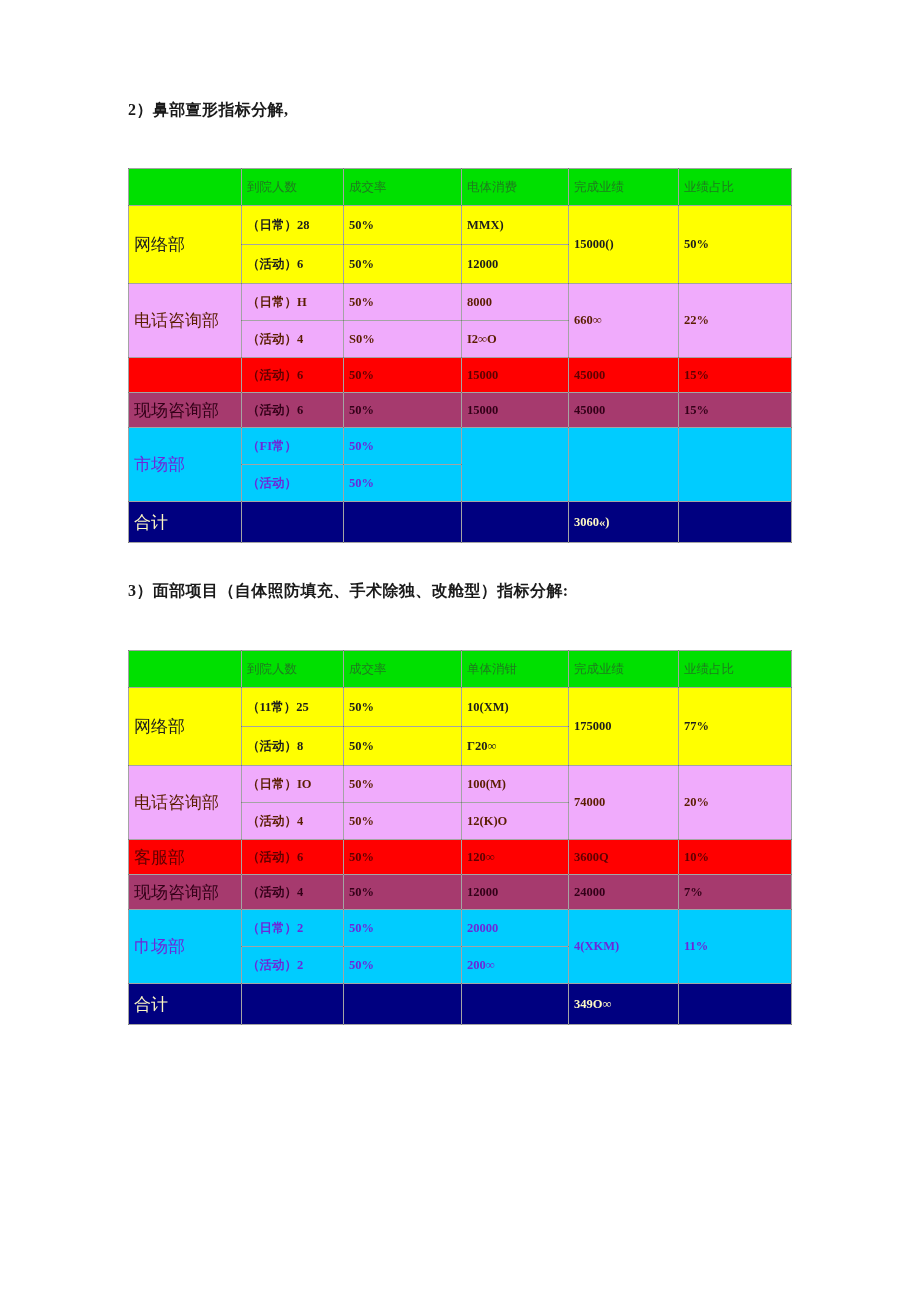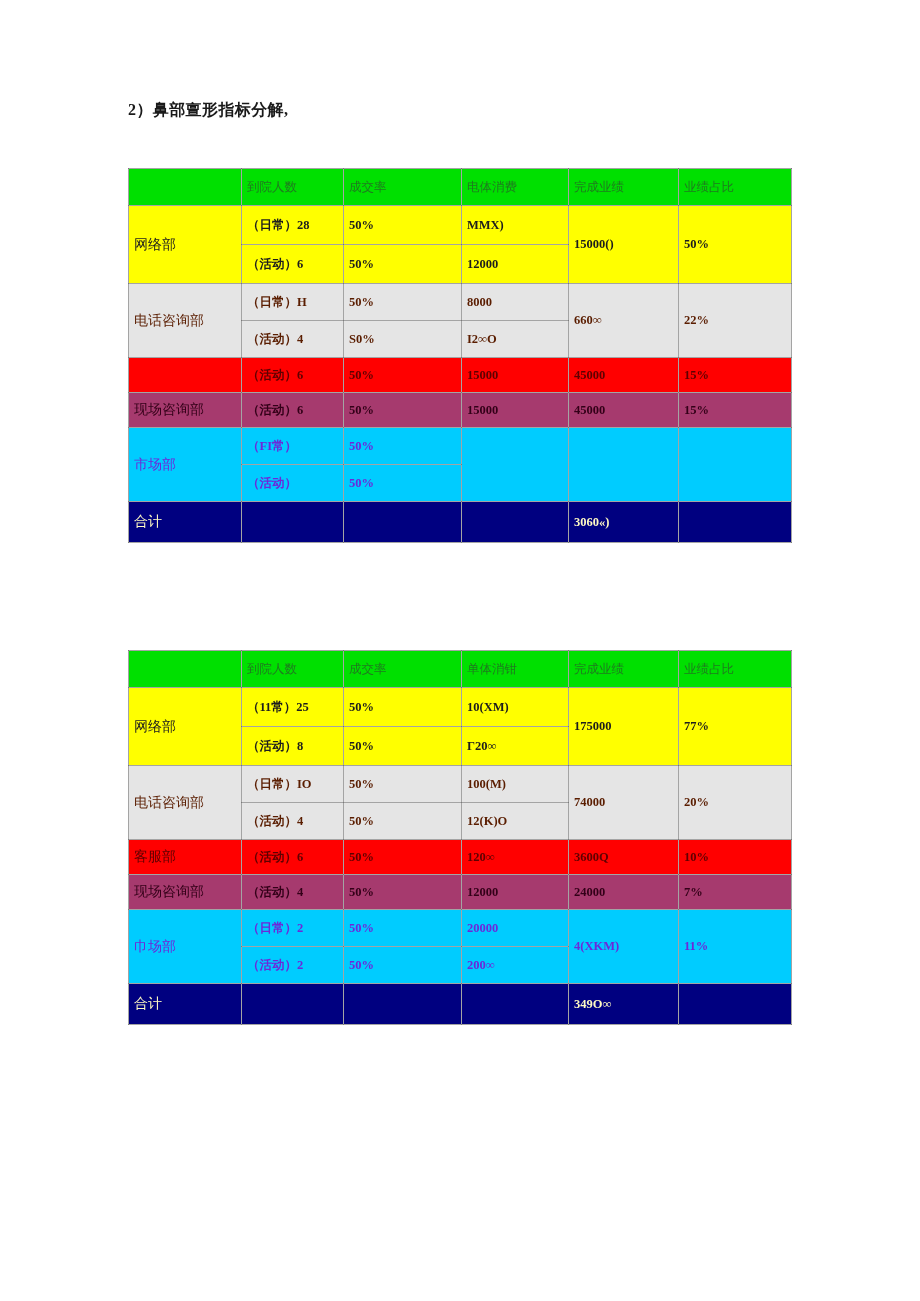--- a/index.html
+++ b/index.html
@@ -57,42 +57,42 @@
   col.c1 { width: 113px; }
   col.c2 { width: 102px; }
   col.c3 { width: 118px; }
   col.c4 { width: 107px; }
   col.c5 { width: 110px; }
   col.c6 { width: 113px; }
 
   
   tr.r-head td { background: #00E000; height: 36px; color: #2b2b2b; font-weight: normal; }
   tr.r-yellow td { background: #FFFF00; color: #1d1d1d; }
-  tr.r-orange td { background: #e5e5e5; color: #5a1d00; }
+  tr.r-orange td { background: #f0abfc; color: #5a1d00; }
   tr.r-red td { background: #FF0000; color: #5e0000; }
   tr.r-purple td { background: #A63A6E; color: #330018; }
   tr.r-cyan td { background: #00CCFF; color: #6d28d9; }
   tr.r-navy td { background: #000080; color: #fef9c3; height: 40px; }
 
   
   tr.r-head td span { font-weight: normal; color: #1f7a1f; }
 
   td.strong { font-weight: bold; }
   td.tall38 { height: 38px; }
   td.tall36 { height: 36px; }
   td.tall34 { height: 34px; }
 
   
   .hdr-txt {
     color: #1b7a1b;
     font-size: 12.5px;
     font-weight: normal;
   }
   .dept-txt {
-    font-size: 14px;
+    font-size: 17px;
     font-weight: normal;
     text-align: center;
   }
 </style>
 </head>
 <body>
 
 <div class="page">
 
   <div class="section-heading" id="heading-2">2）鼻部亶形指标分解,</div>
@@ -179,20 +179,21 @@
         <td><span class="dept-txt">合计</span></td>
         <td><span></span></td>
         <td><span></span></td>
         <td><span></span></td>
         <td class="strong"><span>3060«)</span></td>
         <td><span></span></td>
       </tr>
     </tbody>
   </table>
 
+  <div class="section-heading" id="heading-3">3）面部项目（自体照防填充、手术除独、改舱型）指标分解:</div>
 
   <table class="grid" id="table-face">
     <colgroup>
       <col class="c1">
         <col class="c2">
         <col class="c3">
         <col class="c4">
         <col class="c5">
         <col class="c6">
     </colgroup>

